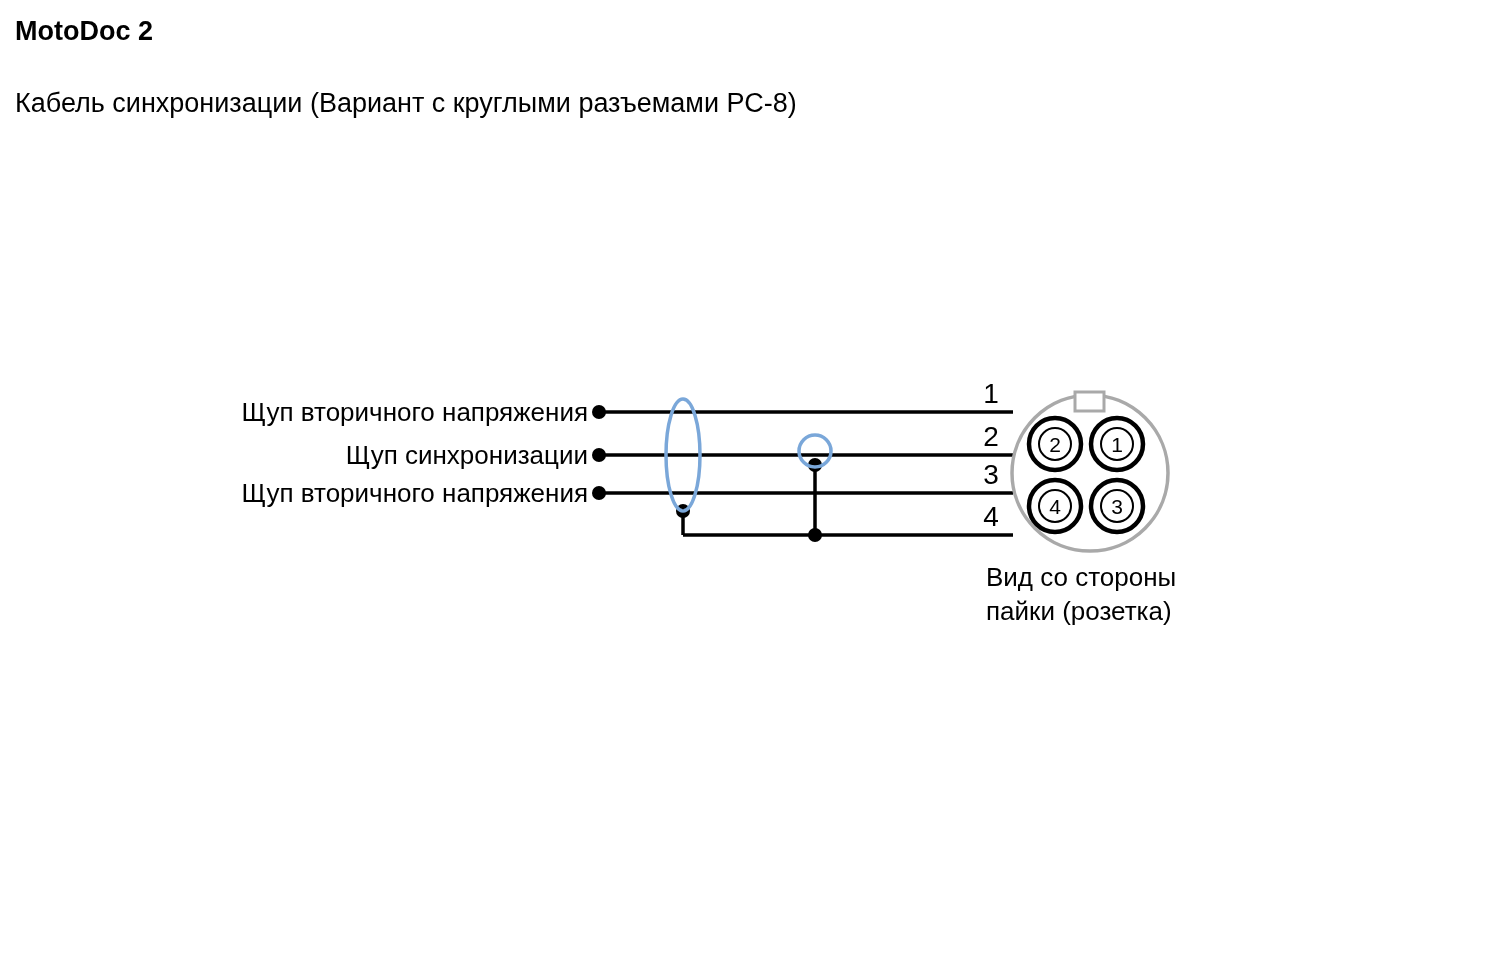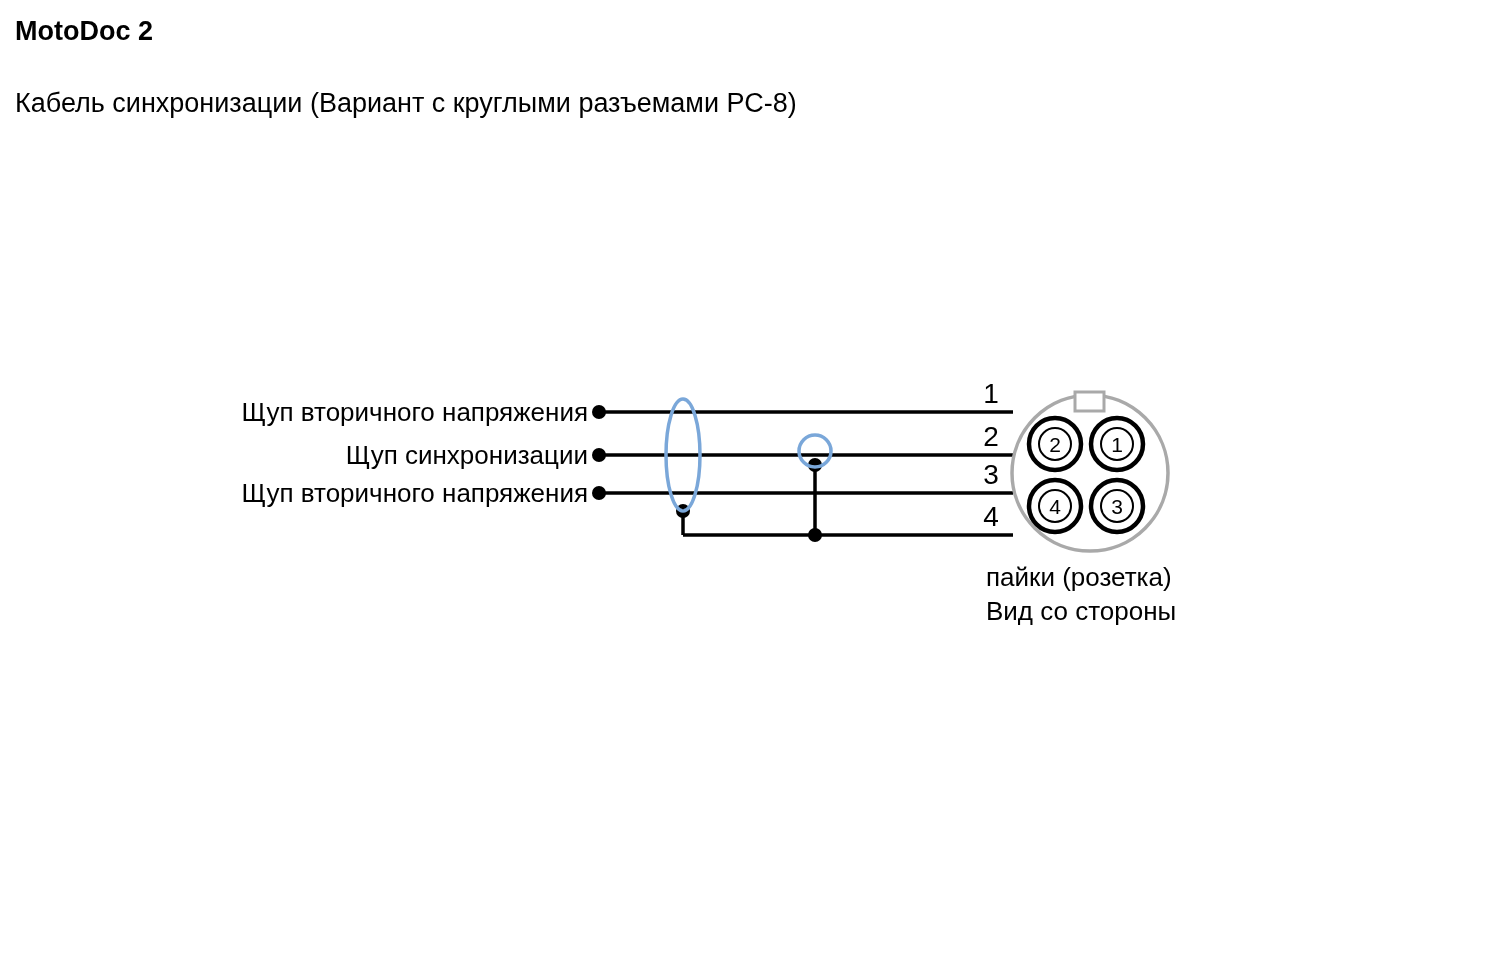--- a/index.html
+++ b/index.html
@@ -126,17 +126,17 @@
 
       <g>
         <circle class="pin-outer" cx="1117" cy="506" r="26"></circle>
         <circle class="pin-inner" cx="1117" cy="506" r="16"></circle>
         <text class="conn-pin-label" x="1117" y="514" text-anchor="middle">3</text>
       </g>
     </g>
   </svg>
 
   <div class="caption">
+    <div>Вид со стороны</div>
     <div>пайки (розетка)</div>
-    <div>Вид со стороны</div>
   </div>
 
 </div>
 
 </body></html>

